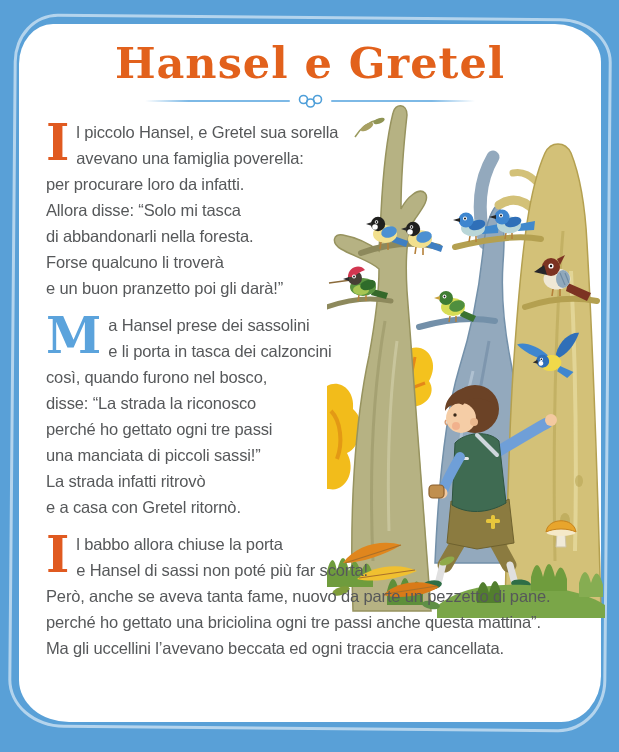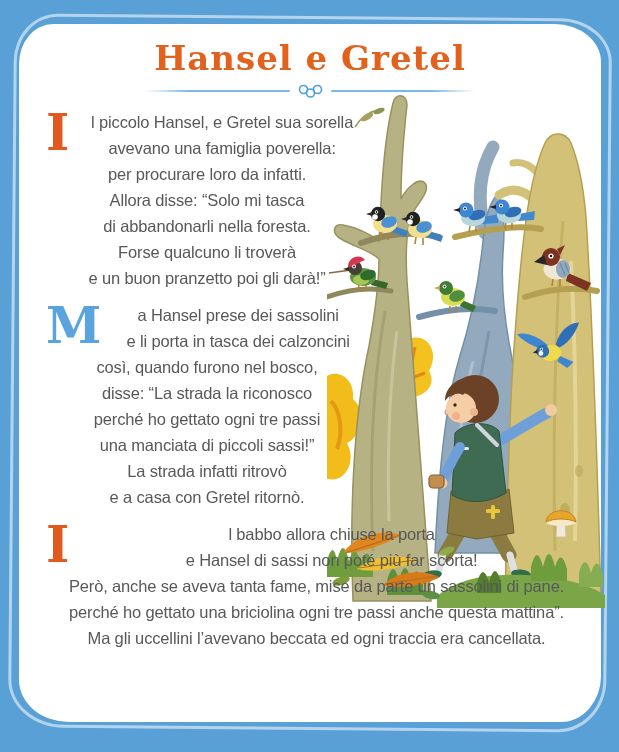--- a/index.html
+++ b/index.html
@@ -16,39 +16,39 @@
   .page::before{
     content:"";position:absolute;inset:-8px;
     border:3px solid rgba(255,255,255,.55);
     border-radius:44px 52px 48px 56px / 48px 44px 52px 48px;
     transform:rotate(.5deg);
     pointer-events:none;
   }
   .title{
     margin:14px 0 4px;text-align:center;
     font-family:"DejaVu Serif", serif;font-weight:700;
-    font-size:34px;letter-spacing:1px;color:#e2611c;
+    font-size:43px;letter-spacing:1px;color:#e2611c;
   }
   .divider{
     width:330px;margin:2px auto 10px;display:flex;align-items:center;gap:7px;
     position:relative;z-index:2;
   }
   .divider .line{flex:1;height:2px;border-radius:2px;}
   .divider .line.l{background:linear-gradient(to right, rgba(125,185,230,0), #7db9e6 30%, #7db9e6);}
   .divider .line.r{background:linear-gradient(to left, rgba(125,185,230,0), #7db9e6 30%, #7db9e6);}
   .content{position:relative;padding:0 14px 0 27px;}
   .illustration{
     position:absolute;top:-28px;right:-8px;width:282px;height:527px;
     z-index:0;pointer-events:none;
   }
   .story p{
     position:relative;z-index:1;margin:0 0 11px;
     font-size:16.5px;line-height:26px;color:#56585a;letter-spacing:-0.15px;
   }
-  .story p .ln{display:block;white-space:nowrap;text-align:center;}
+  .story p .ln{display:block;white-space:nowrap;}
   .story .narrow{max-width:322px;}
   .dropcap{
     float:left;font-family:"DejaVu Serif", serif;font-weight:700;
     font-size:50px;line-height:44px;height:50px;
     margin:2px 7px 0 0;
   }
   .dc-red{color:#e05a20;}
   .dc-blue{color:#5ba3dc;}
 </style>
 </head>
@@ -303,19 +303,19 @@
         <span class="ln">disse: “La strada la riconosco</span>
         <span class="ln">perché ho gettato ogni tre passi</span>
         <span class="ln">una manciata di piccoli sassi!”</span>
         <span class="ln">La strada infatti ritrovò</span>
         <span class="ln">e a casa con Gretel ritornò.</span>
       </p>
       <p>
         <span class="dropcap dc-red">I</span>
         <span class="ln">l babbo allora chiuse la porta</span>
         <span class="ln">e Hansel di sassi non poté più far scorta!</span>
-        <span class="ln">Però, anche se aveva tanta fame, mise da parte un sassolini di pane.</span>
+        <span class="ln">Però, anche se aveva tanta fame, nuovo da parte un pezzetto di pane.</span>
         <span class="ln">perché ho gettato una briciolina ogni tre passi anche questa mattina”.</span>
         <span class="ln">Ma gli uccellini l’avevano beccata ed ogni traccia era cancellata.</span>
       </p>
     </div>
   </div>
 </div>
 
 </body></html>

